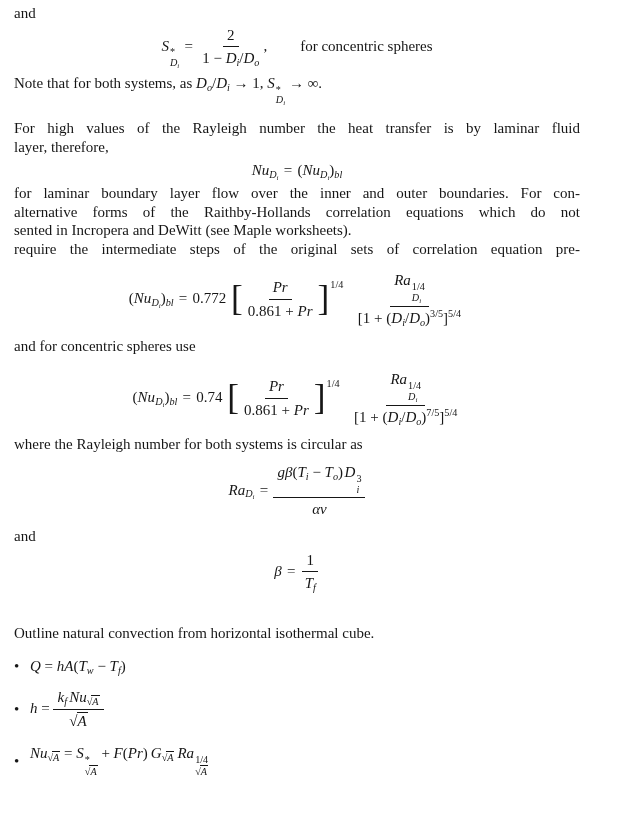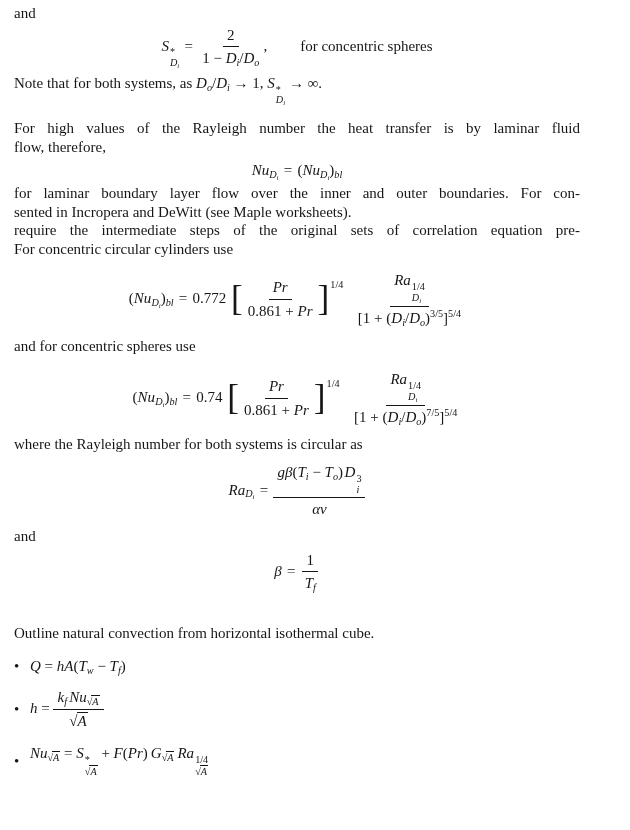--- a/index.html
+++ b/index.html
@@ -59,28 +59,28 @@
         <span class="m-num"><span class="m-rm">2</span></span>
         <span class="m-den"><span class="m-rm">1 − </span><span class="m-it">D</span><span class="m-sub"><span class="m-it">i</span></span><span class="m-rm">/</span><span class="m-it">D</span><span class="m-sub"><span class="m-it">o</span></span></span>
       </span><span class="m-rm">,</span><span class="m-sp" style="width: 2.2em;"></span><span class="m-rm">for concentric spheres</span></div>
 
   <div class="line"><span class="m-rm">Note that for both systems, as </span><span class="m-it">D</span><span class="m-sub"><span class="m-it">o</span></span><span class="m-rm">/</span><span class="m-it">D</span><span class="m-sub"><span class="m-it">i</span></span><span class="m-rm"> → 1, </span><span class="m-it">S</span><span class="m-ss">
         <span class="m-ss-sup"><span class="m-rm">*</span></span>
         <span class="m-ss-sub"><span class="m-it">D</span><span class="m-sub"><span class="m-it">i</span></span></span>
       </span><span class="m-rm"> → ∞.</span></div>
 
   <div class="line just p1">For high values of the Rayleigh number the heat transfer is by laminar fluid</div>
-  <div class="line">flow, therefore,</div>
+  <div class="line">layer, therefore,</div>
 
   <div class="eq eq-nubl"><span class="m-it">Nu</span><span class="m-sub"><span class="m-it">D</span><span class="m-sub"><span class="m-it">i</span></span></span><span class="m-sp" style="width: 0.35em;"></span><span class="m-rm">=</span><span class="m-sp" style="width: 0.35em;"></span><span class="m-rm">(</span><span class="m-it">Nu</span><span class="m-sub"><span class="m-it">D</span><span class="m-sub"><span class="m-it">i</span></span></span><span class="m-rm">)</span><span class="m-sub"><span class="m-it">bl</span></span></div>
 
   <div class="line just">for laminar boundary layer flow over the inner and outer boundaries. For con-</div>
+  <div class="line just">alternative forms of the Raithby-Hollands correlation equations which do not</div>
   <div class="line">sented in Incropera and DeWitt (see Maple worksheets).</div>
   <div class="line just">require the intermediate steps of the original sets of correlation equation pre-</div>
-  <div class="line">For concentric circular cylinders use</div>
 
   <div class="eq eq-cyl"><span class="m-rm">(</span><span class="m-it">Nu</span><span class="m-sub"><span class="m-it">D</span><span class="m-sub"><span class="m-it">i</span></span></span><span class="m-rm">)</span><span class="m-sub"><span class="m-it">bl</span></span><span class="m-sp" style="width: 0.35em;"></span><span class="m-rm">=</span><span class="m-sp" style="width: 0.35em;"></span><span class="m-rm">0.772</span><span class="m-sp" style="width: 0.25em;"></span><span class="m-big">[</span><span class="m-frac">
         <span class="m-num"><span class="m-it">Pr</span></span>
         <span class="m-den"><span class="m-rm">0.861 + </span><span class="m-it">Pr</span></span>
       </span><span class="m-big">]</span><span class="m-hsup"><span class="m-rm">1/4</span></span><span class="m-sp" style="width: 0.7em;"></span><span class="m-frac">
         <span class="m-num"><span class="m-it">Ra</span><span class="m-ss">
             <span class="m-ss-sup"><span class="m-rm">1/4</span></span>
             <span class="m-ss-sub"><span class="m-it">D</span><span class="m-sub"><span class="m-it">i</span></span></span>
           </span></span>
         <span class="m-den"><span class="m-rm">[1 + (</span><span class="m-it">D</span><span class="m-sub"><span class="m-it">i</span></span><span class="m-rm">/</span><span class="m-it">D</span><span class="m-sub"><span class="m-it">o</span></span><span class="m-rm">)</span><span class="m-sup"><span class="m-rm">3/5</span></span><span class="m-rm">]</span><span class="m-sup"><span class="m-rm">5/4</span></span></span>

